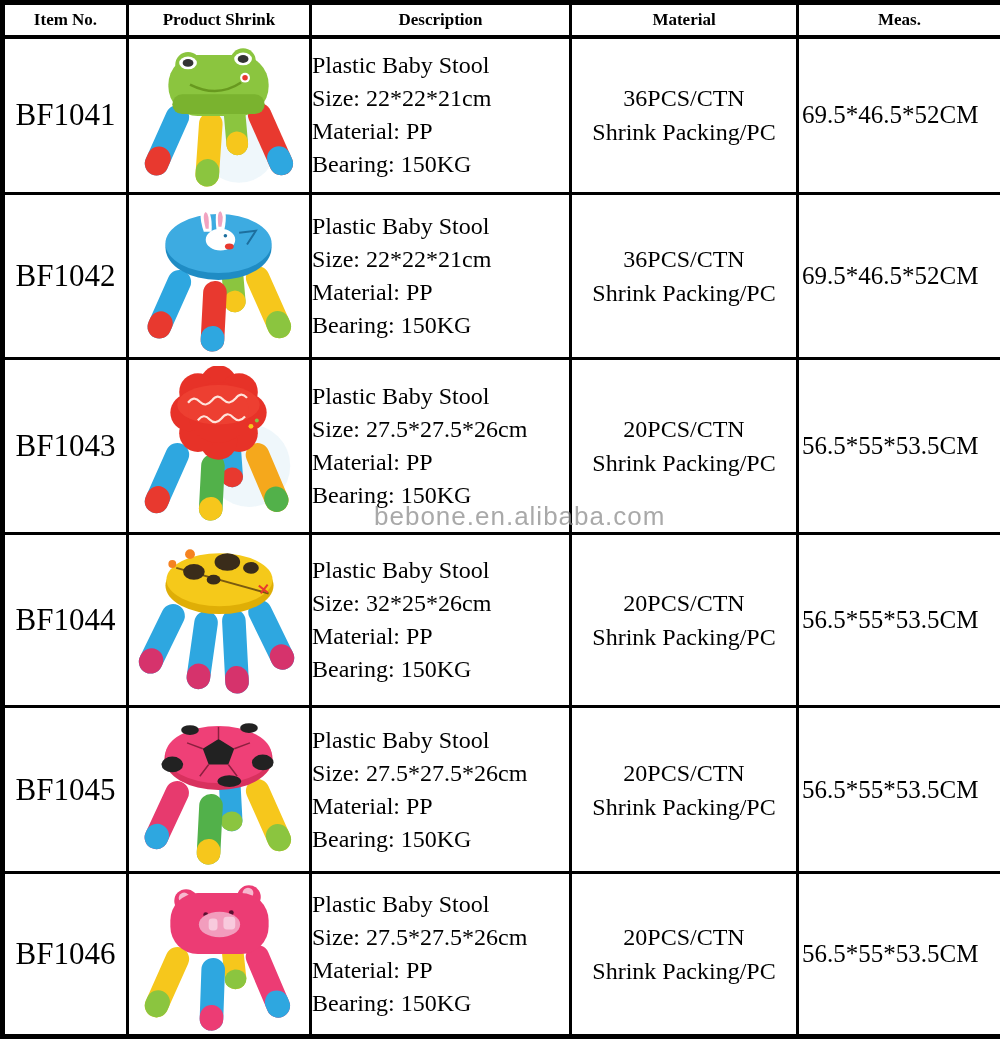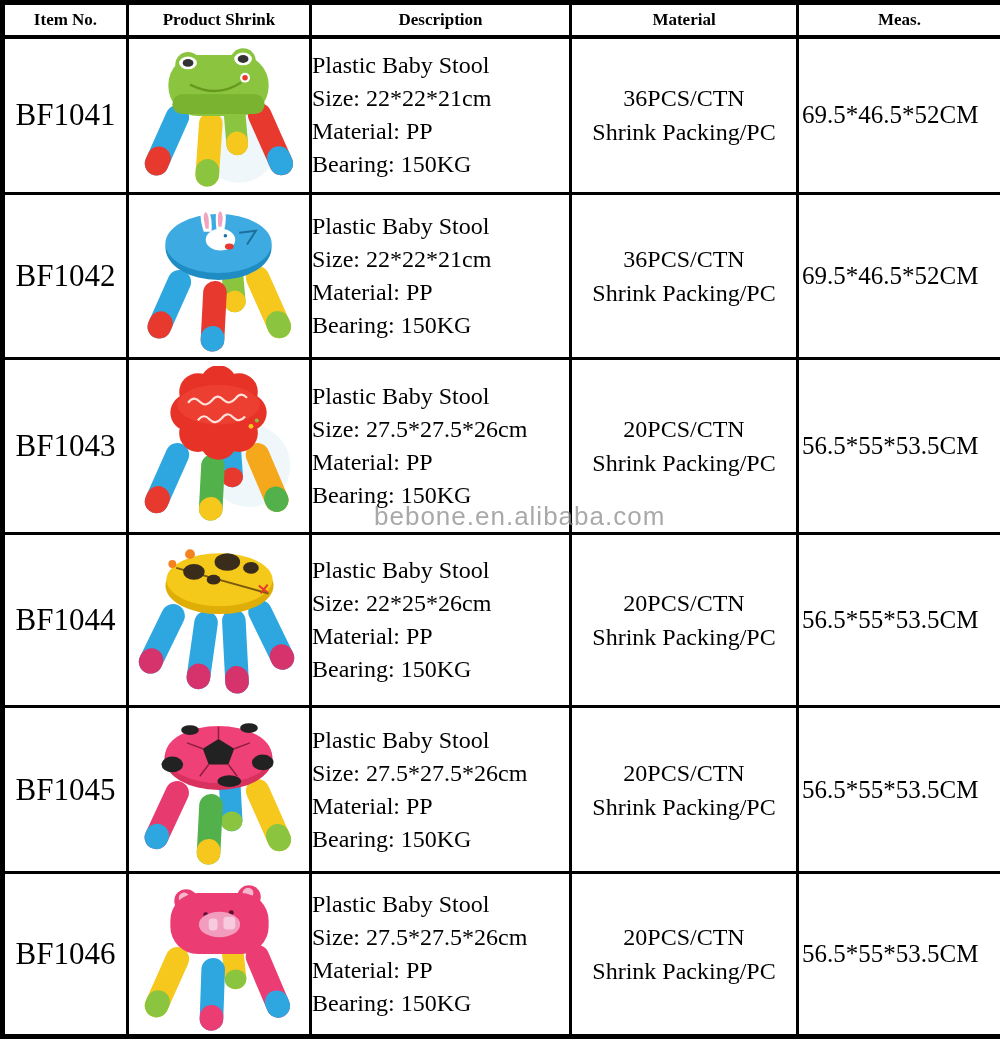--- a/index.html
+++ b/index.html
@@ -252,21 +252,21 @@
               <ellipse cx="120" cy="26" rx="8" ry="6"></ellipse>
             </g>
             <circle cx="58" cy="12" r="5" fill="#f58220"></circle>
               <circle cx="40" cy="22" r="4" fill="#f58220"></circle>
             <path d="M128,44 l9,7 M137,43 l-7,9" stroke="#e8392f" stroke-width="2" fill="none"></path>
           </svg>
         </td>
         <td class="desc">
           <div class="lines">
             <span class="line">Plastic Baby Stool</span>
-            <span class="line">Size: 22*25*26cm</span>
+            <span class="line">Size: 32*25*26cm</span>
             <span class="line">Material: PP</span>
             <span class="line">Bearing: 150KG</span>
           </div>
         </td>
         <td class="pack">
           <span class="line">20PCS/CTN</span>
           <span class="line">Shrink Packing/PC</span>
         </td>
         <td class="meas">56.5*55*53.5CM</td>
       </tr>

